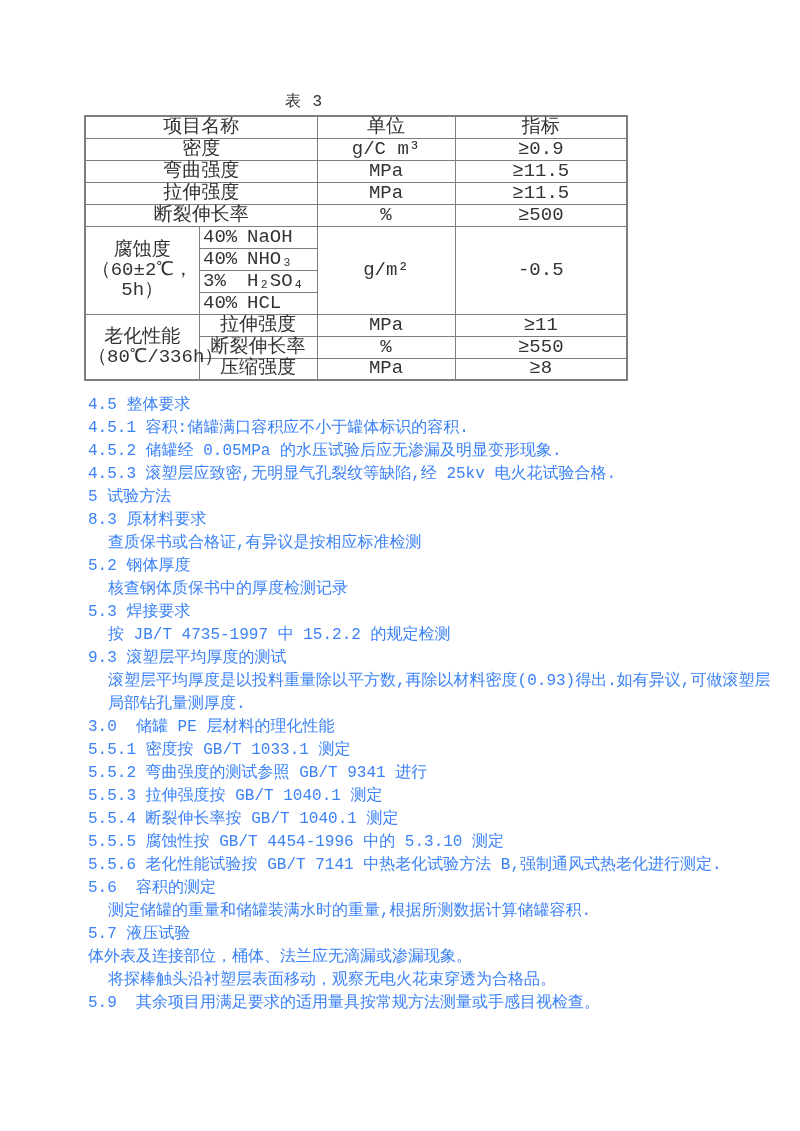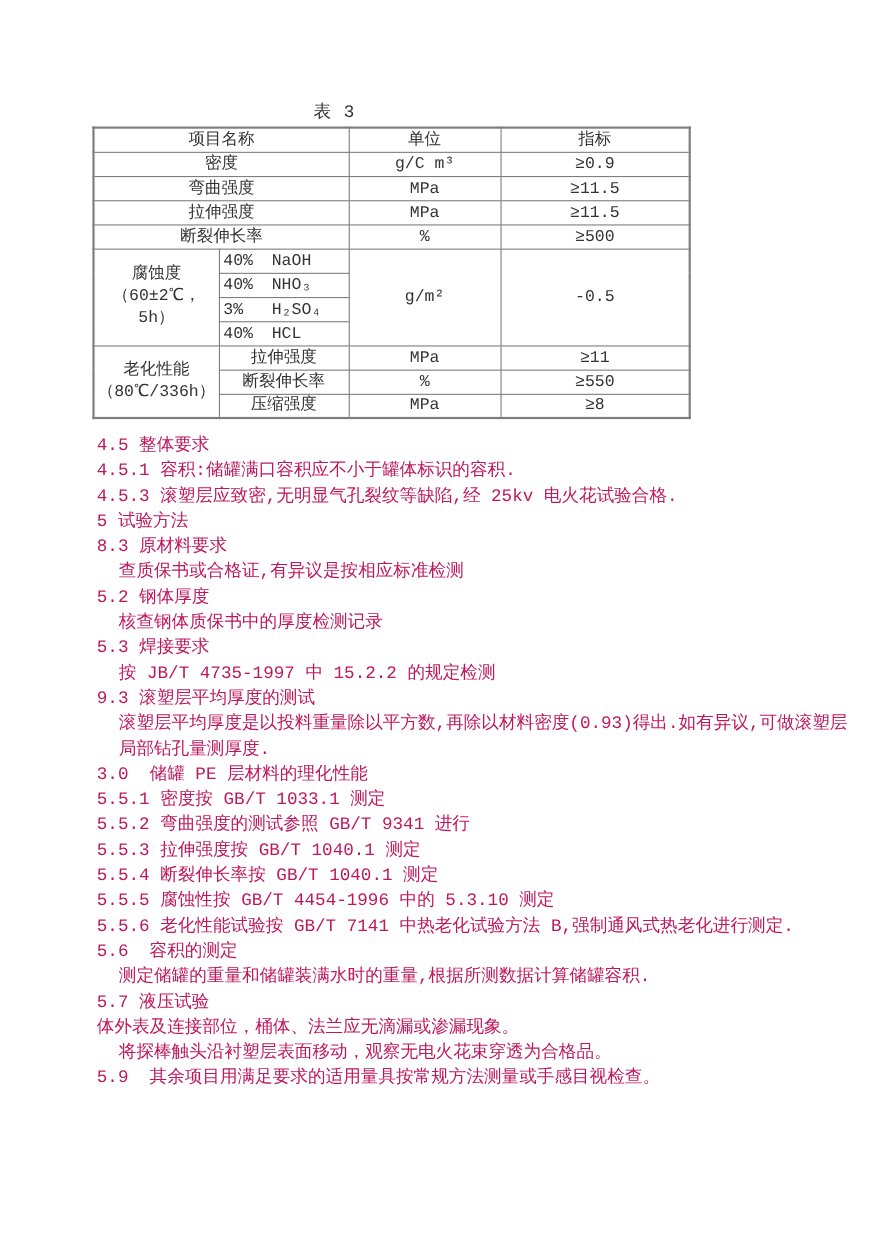--- a/index.html
+++ b/index.html
@@ -27,21 +27,21 @@
     left: 84px;
     width: 542px;
     border-collapse: collapse;
     table-layout: fixed;
     border: 2px solid #7e7e7e;
   }
   .spec-table td, .spec-table th {
     border: 1px solid #7e7e7e;
     text-align: center;
     vertical-align: middle;
-    font-size: 15px;
+    font-size: 19px;
     font-weight: normal;
     height: 22px;
     padding: 0 2px;
     line-height: 19px;
     color: #333333;
   }
   .group-label-line { display: block; line-height: 20px; }
   .chem-row {
     display: flex;
     width: 110px;
@@ -55,21 +55,21 @@
     position: absolute;
     top: 394px;
     left: 88px;
     width: 640px;
   }
   .body-line {
     height: 23px;
     line-height: 23px;
     font-size: 16px;
     white-space: pre;
-    color: #be185d;
+    color: #3b82f6;
   }
   .body-line.indent { padding-left: 20px; }
 </style>
 </head>
 <body>
 
 <div class="page">
 
   <div class="table-caption">表 3</div>
 
@@ -168,20 +168,21 @@
       </tr>
     </tbody>
   </table>
 
   <div class="body-text">
 
       <div class="body-line">4.5 整体要求</div>
 
       <div class="body-line">4.5.1 容积:储罐满口容积应不小于罐体标识的容积.</div>
 
+      <div class="body-line">4.5.2 储罐经 0.05MPa 的水压试验后应无渗漏及明显变形现象.</div>
 
       <div class="body-line">4.5.3 滚塑层应致密,无明显气孔裂纹等缺陷,经 25kv 电火花试验合格.</div>
 
       <div class="body-line">5 试验方法</div>
 
       <div class="body-line">8.3 原材料要求</div>
 
       <div class="body-line indent">查质保书或合格证,有异议是按相应标准检测</div>
 
       <div class="body-line">5.2 钢体厚度</div>

